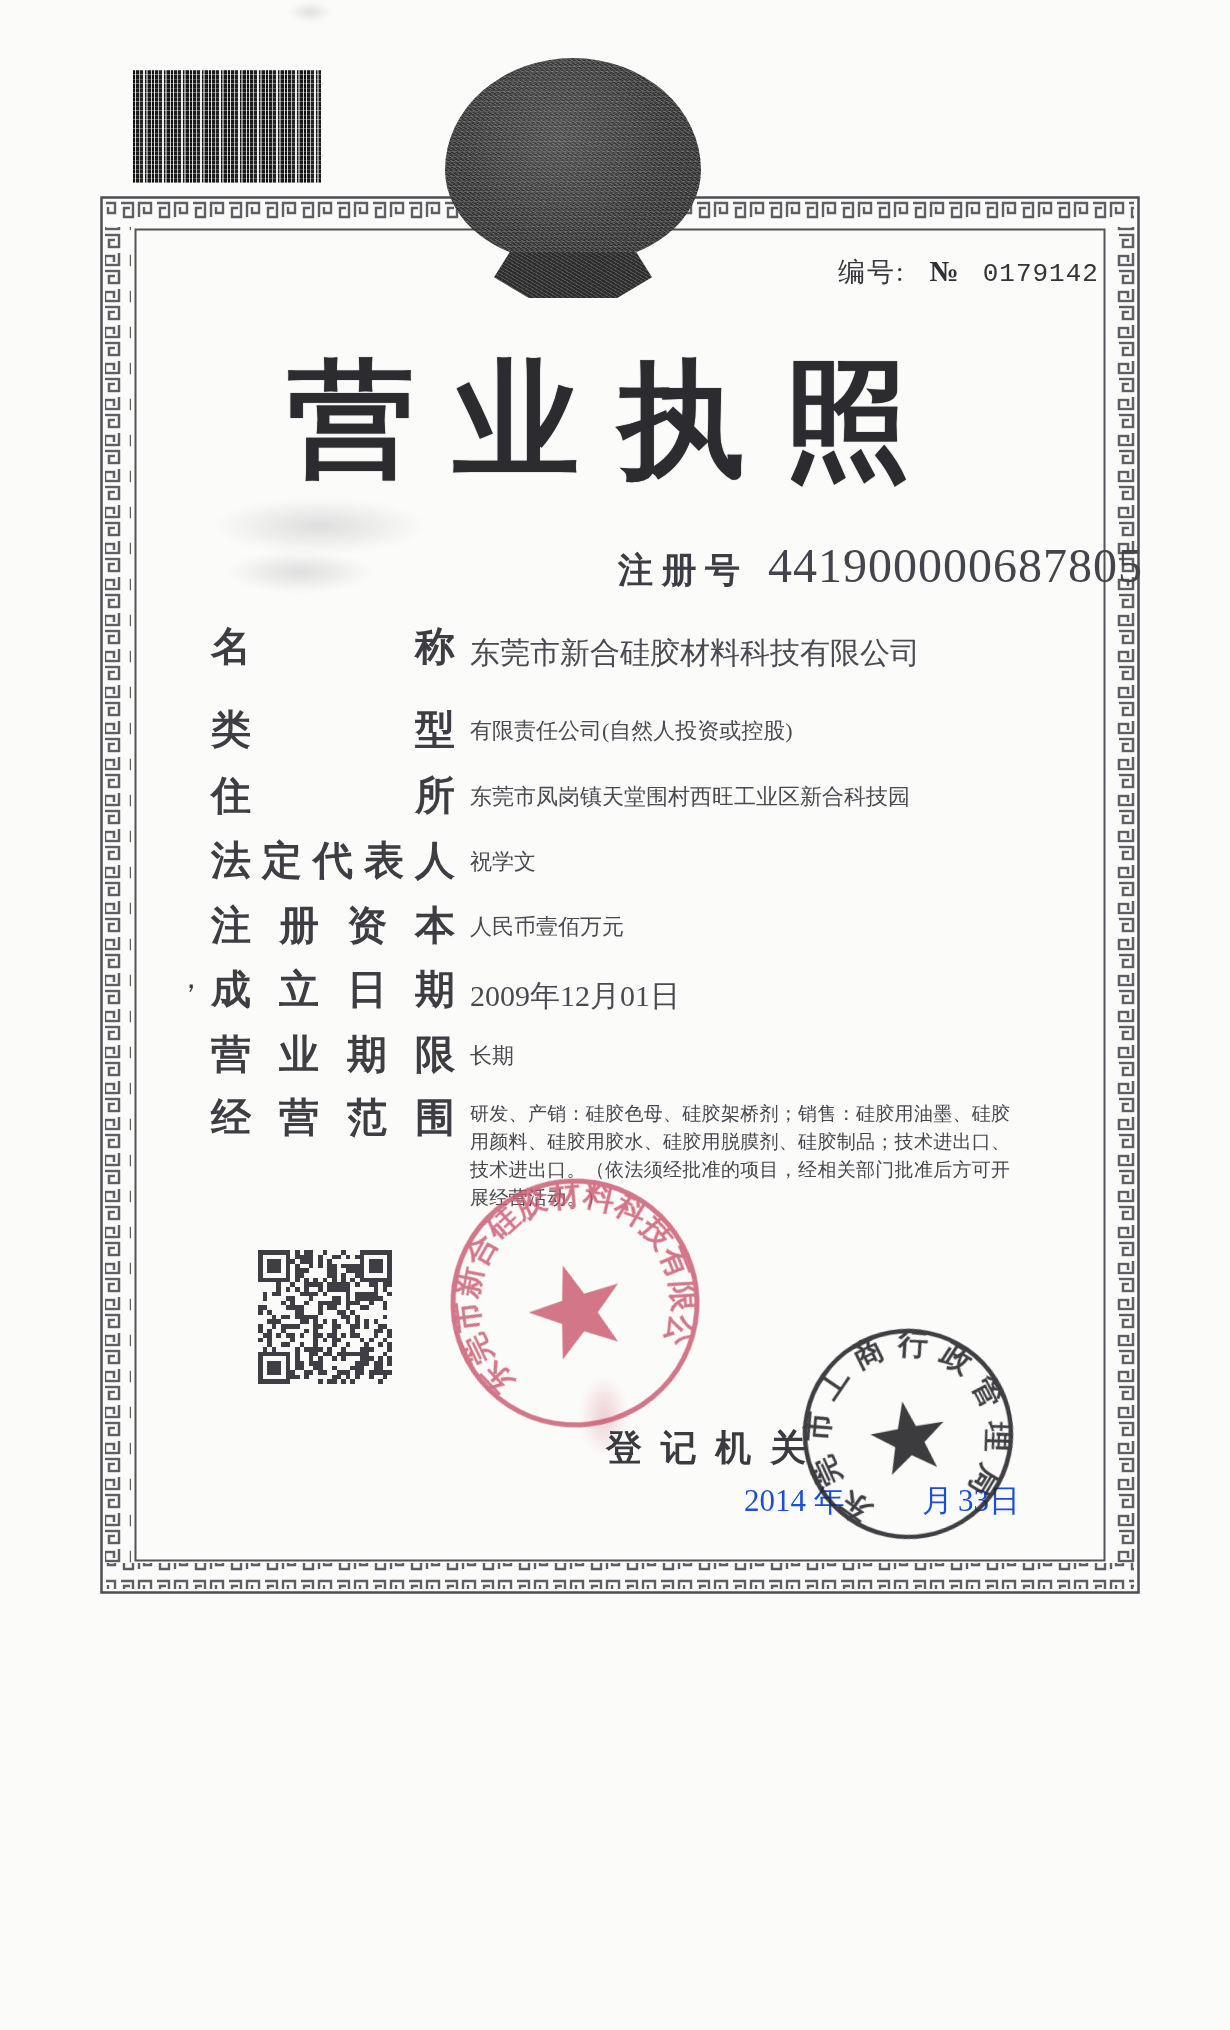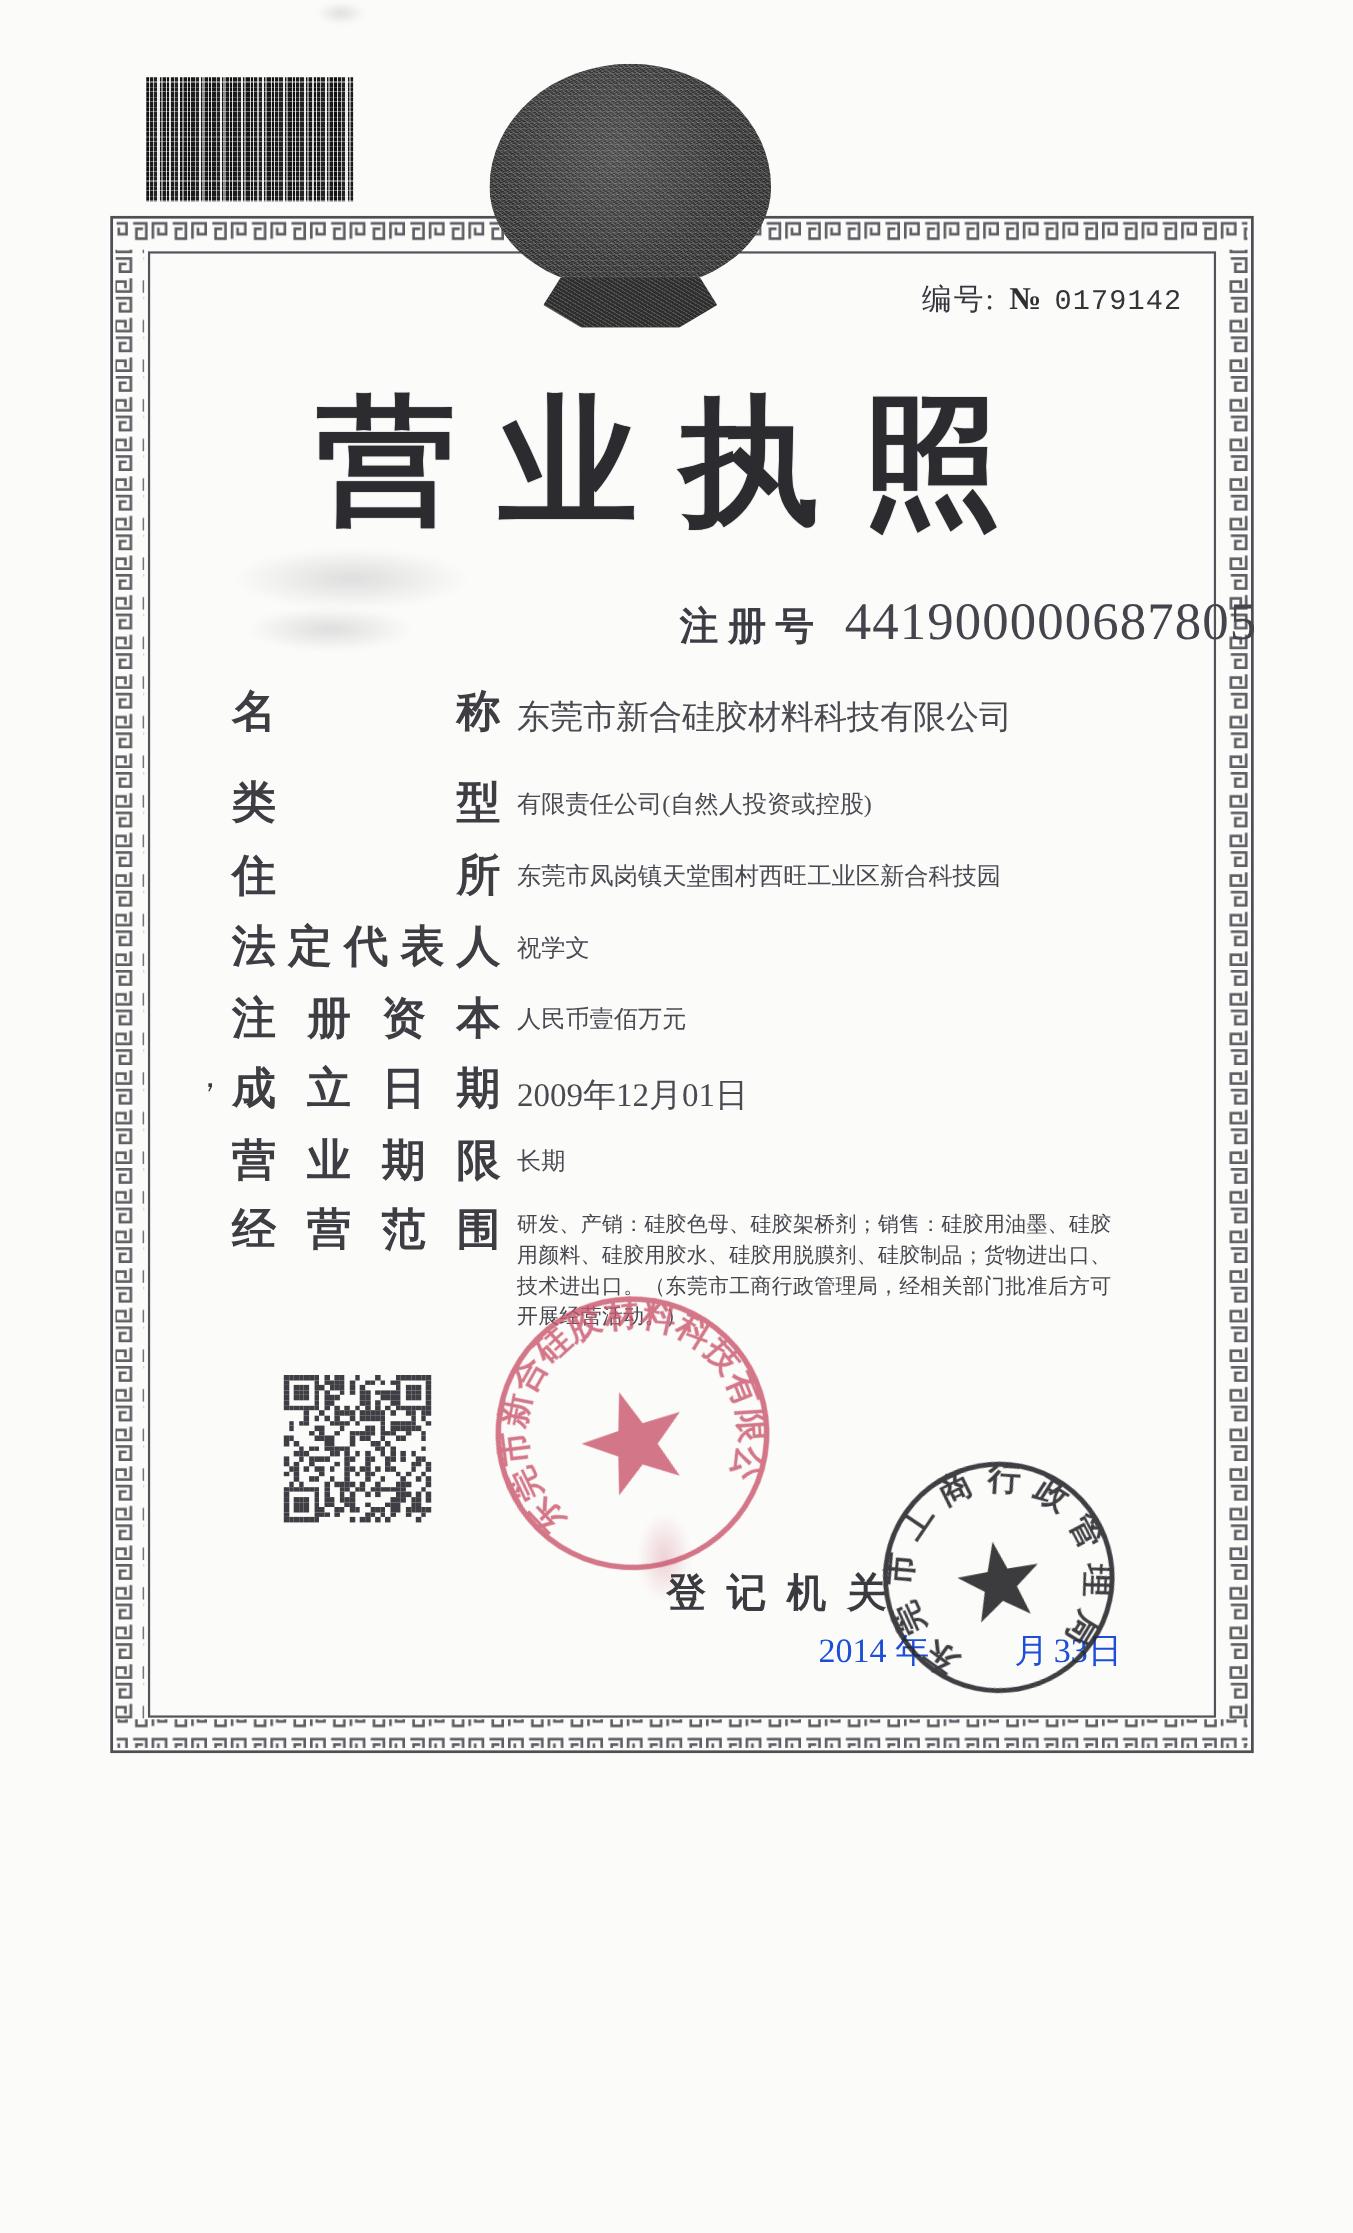--- a/index.html
+++ b/index.html
@@ -17,21 +17,21 @@
     background:
       repeating-linear-gradient(37deg, rgba(255,255,255,.15) 0 1px, transparent 1px 3px),
       repeating-linear-gradient(-24deg, rgba(255,255,255,.11) 0 1px, transparent 1px 2px),
       repeating-linear-gradient(0deg, rgba(255,255,255,.10) 0 1px, transparent 1px 5px),
       radial-gradient(circle at 45% 40%, #4a4a4a, #343434 55%, #2b2b2b);}
   .emblem-base{position:absolute;left:50%;bottom:0;transform:translateX(-50%);width:158px;height:46px;
     clip-path:polygon(10% 0,90% 0,100% 55%,78% 100%,22% 100%,0 55%);
     background:
       repeating-linear-gradient(31deg, rgba(255,255,255,.16) 0 1px, transparent 1px 3px),
       #323232;}
-  .serial{position:absolute;left:838px;top:254px;display:flex;align-items:baseline;gap:12px;z-index:3;}
+  .serial{position:absolute;left:838px;top:254px;display:flex;align-items:baseline;gap:24px;z-index:3;}
   .serial-prefix{font-size:27px;color:#36363c;letter-spacing:2px;}
   .serial-symbol{font-size:29px;font-weight:bold;color:#2e2e33;}
   .serial-number{font-family:"Liberation Mono",monospace;font-size:26px;color:#333338;letter-spacing:1px;}
   
   .frame{position:absolute;left:100px;top:196px;z-index:1;}
   
   .doc-title{position:absolute;left:288px;top:344px;width:622px;height:152px;z-index:2;
     font-family:"Liberation Sans",sans-serif;font-weight:bold;font-size:126px;line-height:152px;
     color:#2e2e32;text-shadow:0 0 1px #55555a;filter:contrast(1.02);}
   .char-spread{display:flex;justify-content:space-between;}
@@ -188,21 +188,21 @@
       </span>
     <span class="val">长期</span>
   </div>
   <div class="row" style="top:1098px">
     <span class="lbl char-spread">
         <span>经</span>
         <span>营</span>
         <span>范</span>
         <span>围</span>
       </span>
-    <span class="val scope">研发、产销：硅胶色母、硅胶架桥剂；销售：硅胶用油墨、硅胶用颜料、硅胶用胶水、硅胶用脱膜剂、硅胶制品；货物进出口、技术进出口。（东莞市工商行政管理局，经相关部门批准后方可开展经营活动。）</span>
+    <span class="val scope">研发、产销：硅胶色母、硅胶架桥剂；销售：硅胶用油墨、硅胶用颜料、硅胶用胶水、硅胶用脱膜剂、硅胶制品；技术进出口、技术进出口。（依法须经批准的项目，经相关部门批准后方可开展经营活动。）</span>
   </div>
 
   <span class="artifact-comma">，</span>
 
   <div class="qr" id="qr">
       <i class="d"></i>
       <i class="d"></i>
       <i class="d"></i>
       <i class="d"></i>
       <i class="d"></i>

